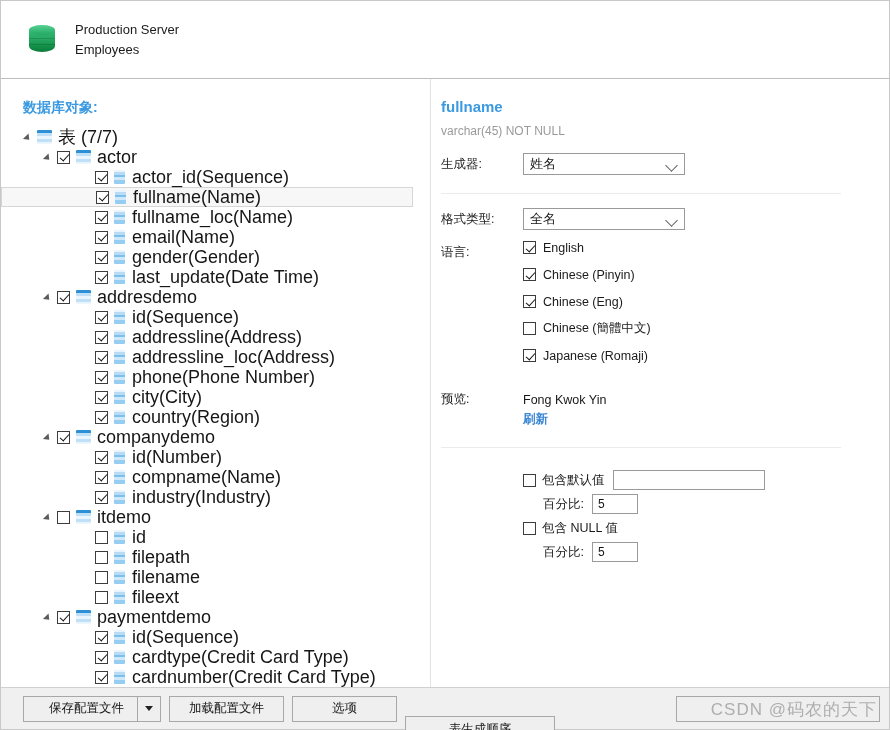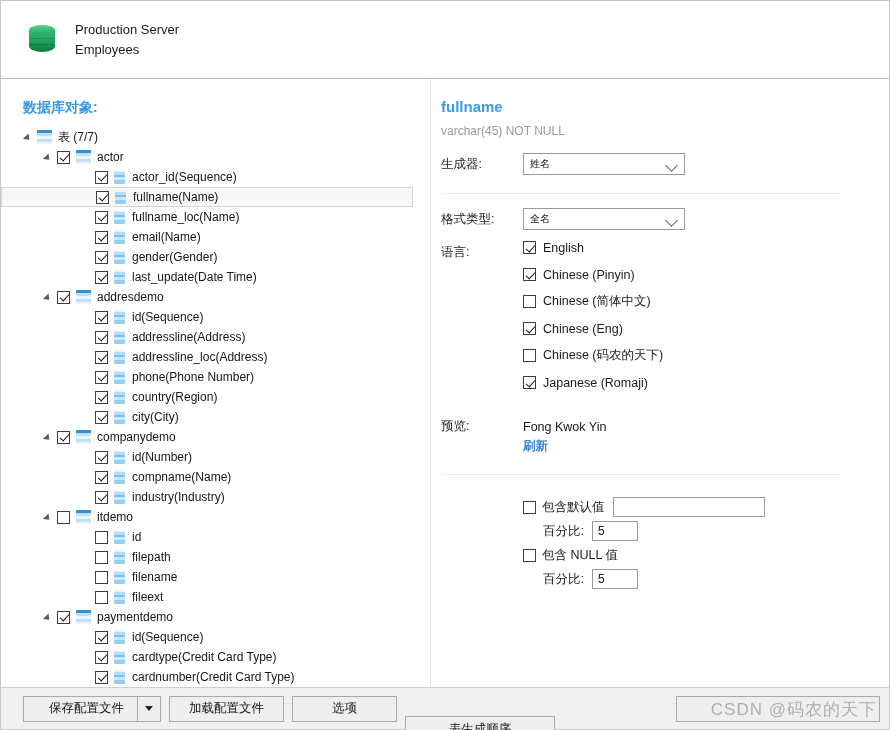--- a/index.html
+++ b/index.html
@@ -107,21 +107,21 @@
     padding: 0;
     position: relative;
   }
   .tree-row {
     height: 20px;
     display: flex;
     align-items: center;
     box-sizing: border-box;
     padding-left: 0px;
     white-space: nowrap;
-    font-size: 12px;
+    font-size: 18px;
     color: #161616;
   }
   .tree-row.selected {
     background: #f7f7f7;
     border: 1px solid #d6d6d6;
     width: 412px;
     height: 20px;
     margin-left: 0;
   }
   .twisty {
@@ -229,21 +229,21 @@
   }
   .sel {
     width: 162px;
     height: 22px;
     border: 1px solid #9a9a9a;
     box-sizing: border-box;
     background: #fff;
     display: flex;
     align-items: center;
     padding: 0 6px;
-    font-size: 10px;
+    font-size: 13px;
     color: #141414;
     position: relative;
   }
   .sel .chev {
     position: absolute;
     right: 8px;
     top: 7px;
     width: 8px; height: 8px;
     border: solid #5e5e5e;
     border-width: 0 1.3px 1.3px 0;
@@ -462,27 +462,27 @@
           <div class="tree-row ind-2">
             <span class="twisty"></span>
             <span class="cbx checked"></span>
             <span class="col-icon"></span>
             <span class="tree-label">phone(Phone Number)</span>
           </div>
           <div class="tree-row ind-2">
             <span class="twisty"></span>
             <span class="cbx checked"></span>
             <span class="col-icon"></span>
+            <span class="tree-label">city(City)</span>
+          </div>
+          <div class="tree-row ind-2">
+            <span class="twisty"></span>
+            <span class="cbx checked"></span>
+            <span class="col-icon"></span>
             <span class="tree-label">country(Region)</span>
-          </div>
-          <div class="tree-row ind-2">
-            <span class="twisty"></span>
-            <span class="cbx checked"></span>
-            <span class="col-icon"></span>
-            <span class="tree-label">city(City)</span>
           </div>
           <div class="tree-row ind-1">
             <span class="twisty open"></span>
             <span class="cbx checked"></span>
             <span class="tbl-icon"></span>
             <span class="tree-label">companydemo</span>
           </div>
           <div class="tree-row ind-2">
             <span class="twisty"></span>
             <span class="cbx checked"></span>
@@ -588,30 +588,26 @@
         <div class="lang-list" id="lang-list" style="margin-top:-27px">
             <div class="lang-row">
               <span class="cbx checked"></span>
               <span>English</span>
             </div>
             <div class="lang-row">
               <span class="cbx checked"></span>
               <span>Chinese (Pinyin)</span>
             </div>
             <div class="lang-row">
-              <span class="cbx"></span>
-              <span>Chinese (简体中文)</span>
-            </div>
-            <div class="lang-row">
               <span class="cbx checked"></span>
               <span>Chinese (Eng)</span>
             </div>
             <div class="lang-row">
               <span class="cbx"></span>
-              <span>Chinese (码农的天下)</span>
+              <span>Chinese (簡體中文)</span>
             </div>
             <div class="lang-row">
               <span class="cbx checked"></span>
               <span>Japanese (Romaji)</span>
             </div>
           </div>
 
         <div class="preview-row">
           <div class="form-label">预览:</div>
           <div>

